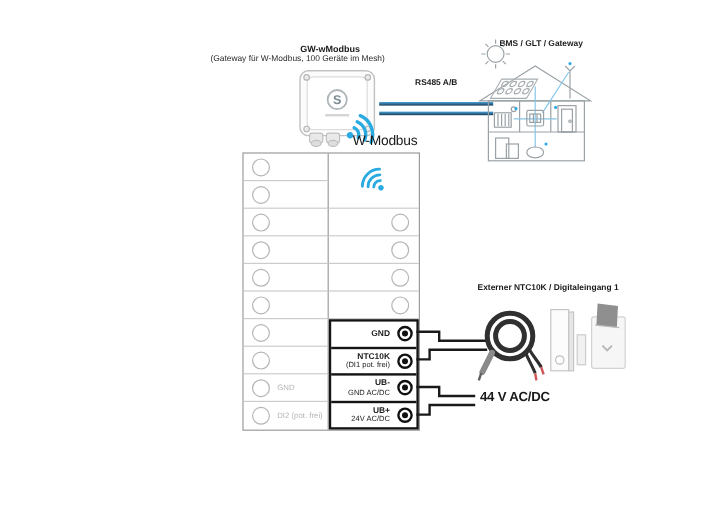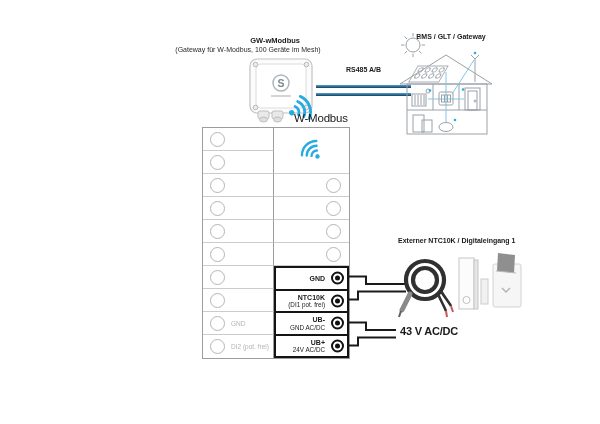--- a/index.html
+++ b/index.html
@@ -282,15 +282,15 @@
       <rect x="84" y="30" width="7" height="25" fill="#f1f1f1" stroke="#cccccc"></rect>
     </g>
     <g>
       <rect x="96" y="15" width="28" height="43" rx="2" fill="#f6f6f6" stroke="#d2d2d2"></rect>
       <polygon points="101,4 118,6 117,24 100,22" fill="#8f8f8f"></polygon>
       <line x1="99" y1="22" x2="119" y2="24" stroke="#bbbbbb"></line>
       <polyline points="105,39 109,43 113,39" fill="none" stroke="#b5b5b5" stroke-width="1.5"></polyline>
     </g>
   </svg>
 
-  <div class="abs powerlabel">43 V AC/DC</div>
+  <div class="abs powerlabel">44 V AC/DC</div>
 
 </div>
 
 </body></html>

